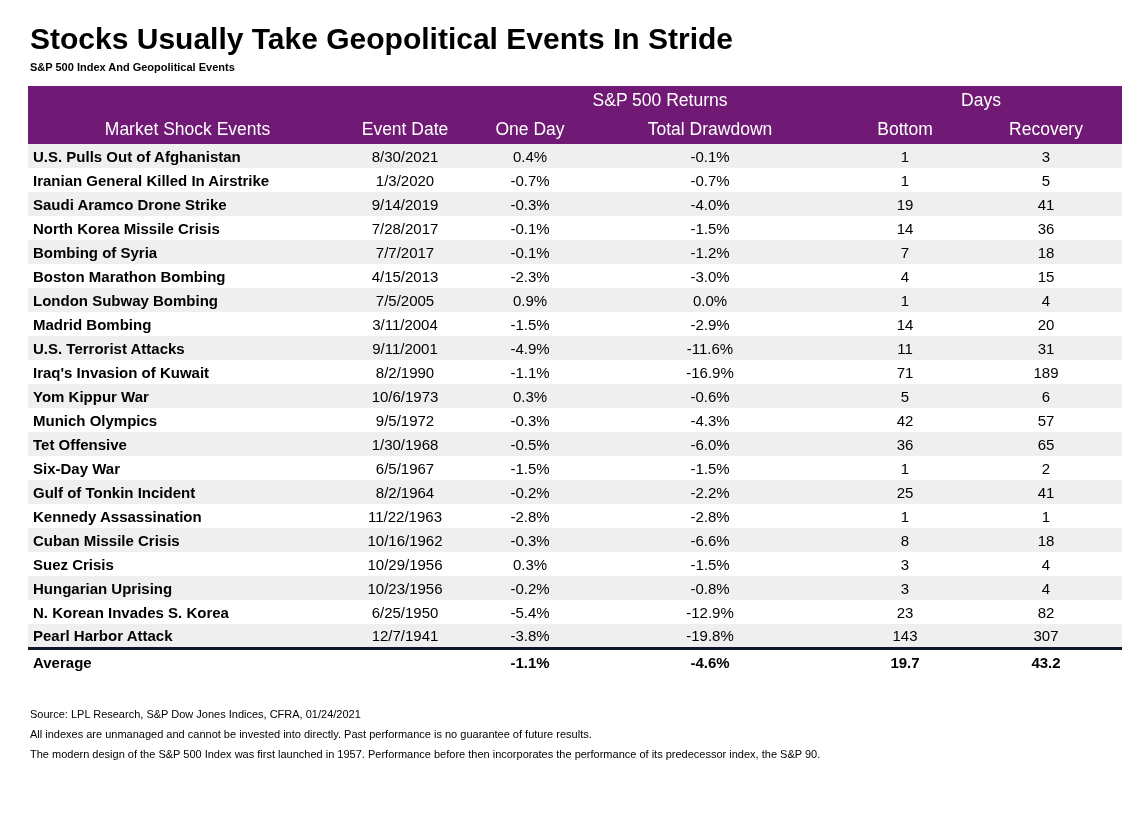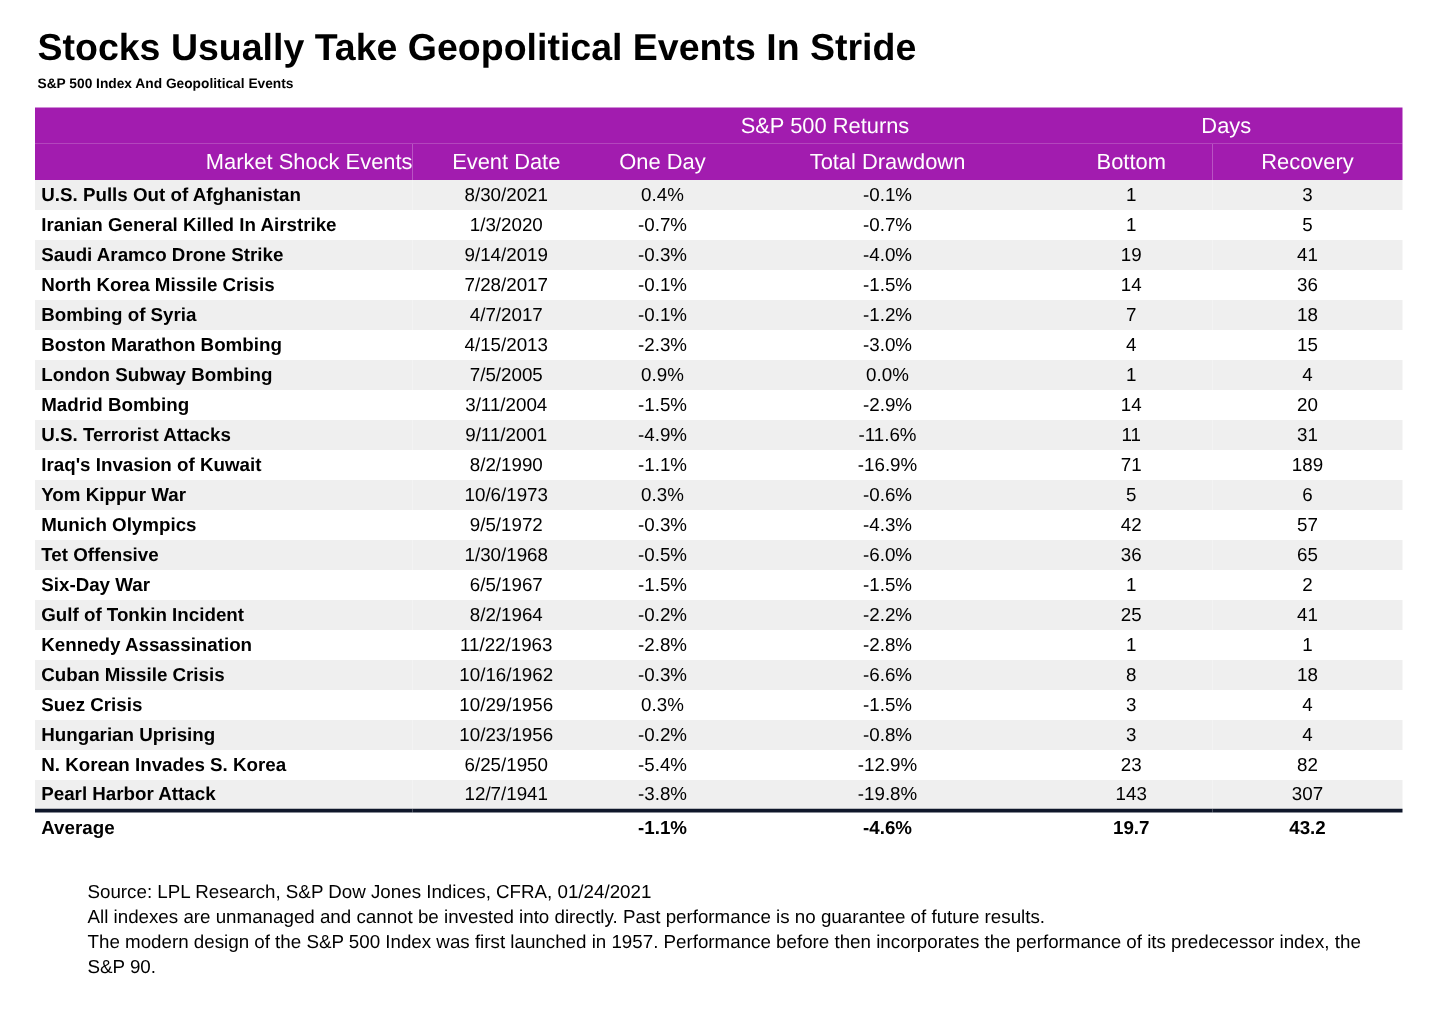--- a/index.html
+++ b/index.html
@@ -30,31 +30,31 @@
     table-layout: fixed;
   }
   col.c-event    { width: 302px; }
   col.c-date     { width: 150px; }
   col.c-oneday   { width: 100px; }
   col.c-drawdown { width: 260px; }
   col.c-bottom   { width: 130px; }
   col.c-recovery { width: 152px; }
 
   thead th {
-    background: #a21caf;
+    background: #701a75;
     color: #ffffff;
     font-weight: normal;
     font-size: 17.5px;
     text-align: center;
     height: 29px;
     padding: 0;
     vertical-align: middle;
   }
   thead th.left {
-    text-align: right;
+    text-align: center;
     padding-left: 17px;
   }
   tbody td {
     height: 24px;
     font-size: 15px;
     text-align: center;
     padding: 0;
     vertical-align: middle;
   }
   tbody td.event {
@@ -75,24 +75,23 @@
     padding: 0;
   }
   tfoot td.event {
     text-align: left;
     padding-left: 5px;
   }
   .footnotes {
     margin: 29px 0 0 2px;
   }
   .footnote {
-    font-size: 15px;
+    font-size: 11px;
     line-height: 20px;
     color: #000;
-    margin-left: 40px;
   }
 </style>
 </head>
 <body>
 
 <div class="page">
 
   <h1 class="title">Stocks Usually Take Geopolitical Events In Stride</h1>
   <div class="subtitle">S&amp;P 500 Index And Geopolitical Events</div>
 
@@ -148,21 +147,21 @@
         <tr>
           <td class="event">North Korea Missile Crisis</td>
           <td>7/28/2017</td>
           <td>-0.1%</td>
           <td>-1.5%</td>
           <td>14</td>
           <td>36</td>
         </tr>
         <tr>
           <td class="event">Bombing of Syria</td>
-          <td>4/7/2017</td>
+          <td>7/7/2017</td>
           <td>-0.1%</td>
           <td>-1.2%</td>
           <td>7</td>
           <td>18</td>
         </tr>
         <tr>
           <td class="event">Boston Marathon Bombing</td>
           <td>4/15/2013</td>
           <td>-2.3%</td>
           <td>-3.0%</td>

